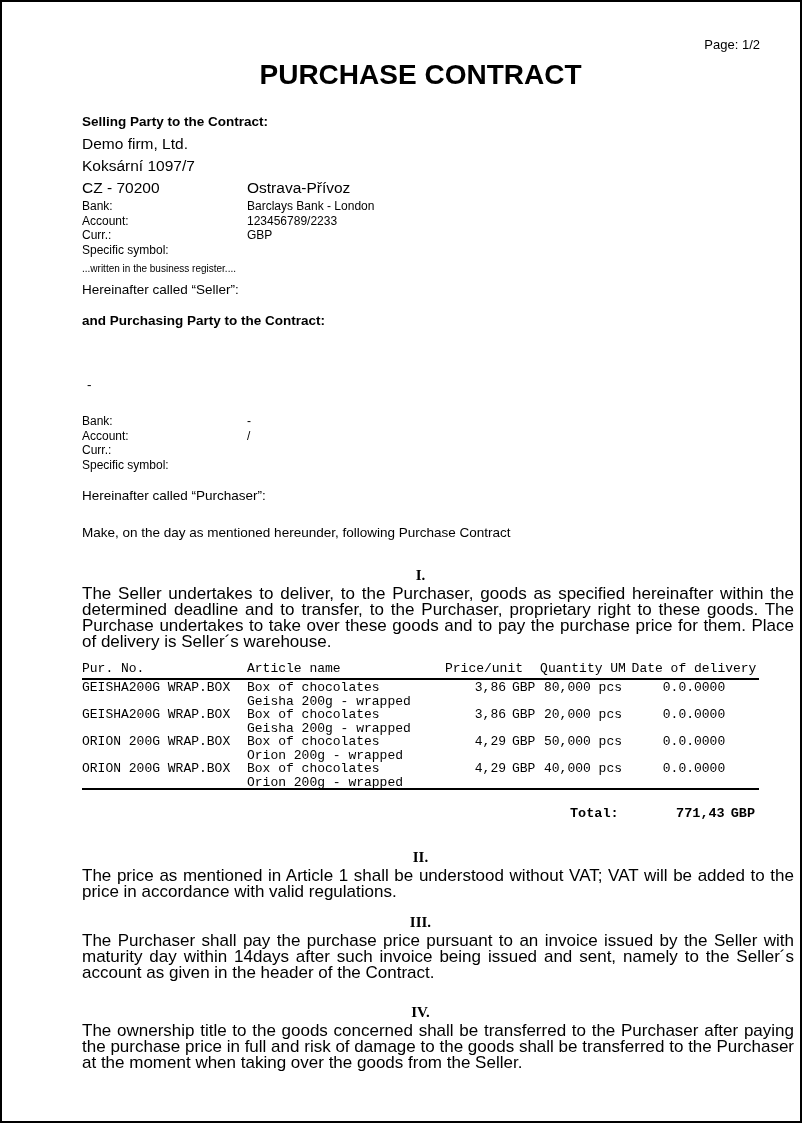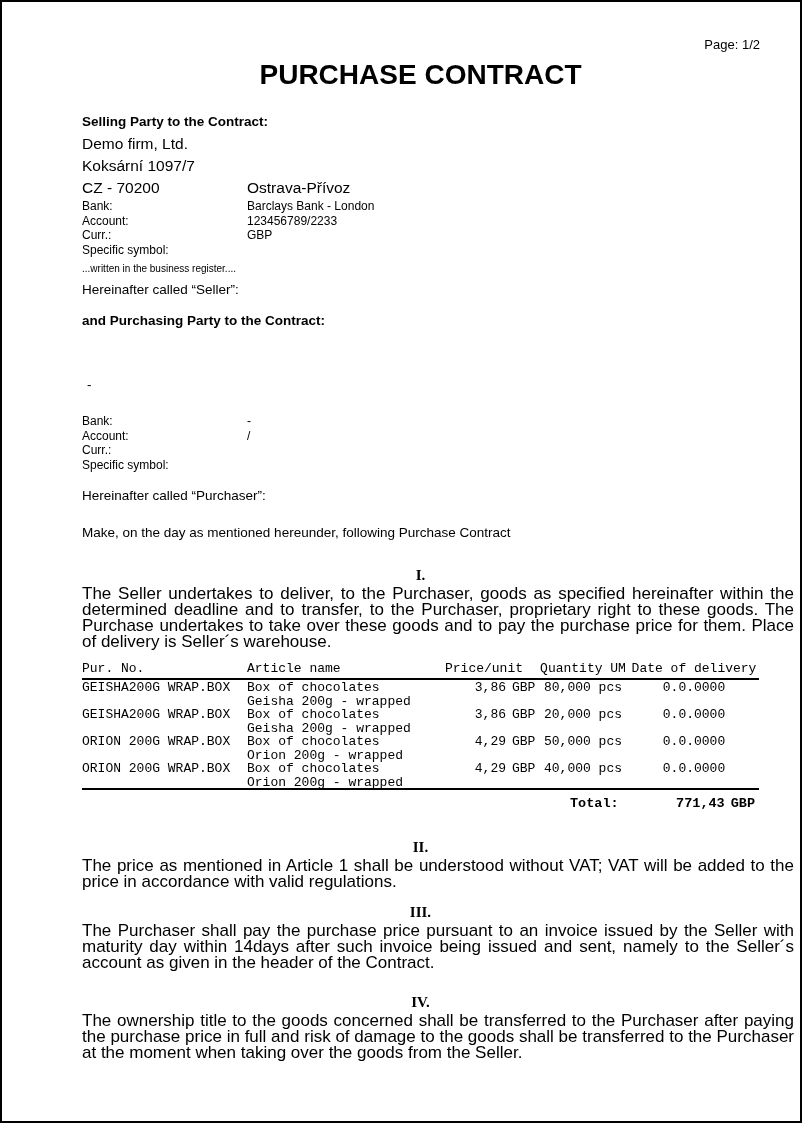--- a/index.html
+++ b/index.html
@@ -62,21 +62,21 @@
   .items { margin:12px 0 0 80px; width:677px; font-size:13px;font-family:Liberation Mono, monospace; }
   .tgrid { display:grid; grid-template-columns:165px 185px 105px 92px 130px; }
   .thead { border-bottom:2px solid #000; padding-bottom:2px; line-height:14px; }
   .thead .c-price { padding-left:13px; }
   .c-qty, .c-date { text-align:center; }
   .trow { line-height:13.5px; padding-top:1px; height:26px; }
   .article-text { max-width:172px; }
   .c-price-val { display:flex; justify-content:flex-end; }
   .cur-clip { width:25px; overflow:hidden; margin-left:6px; white-space:nowrap; }
   .tbottom { border-top:2px solid #000; }
-  .total-row { display:flex; padding-top:6px; font-size:13.5px; font-weight:bold; line-height:16px; }
+  .total-row { display:flex; padding-top:16px; font-size:13.5px; font-weight:bold; line-height:16px; }
   .total-label { margin-left:488px; }
   .total-value { margin-left:auto; padding-right:4px; }
   .total-value .gap { display:inline-block; width:6px; }
 </style>
 </head>
 <body>
 
 <div class="page">
 
   <div class="page-num">Page: 1/2</div>

